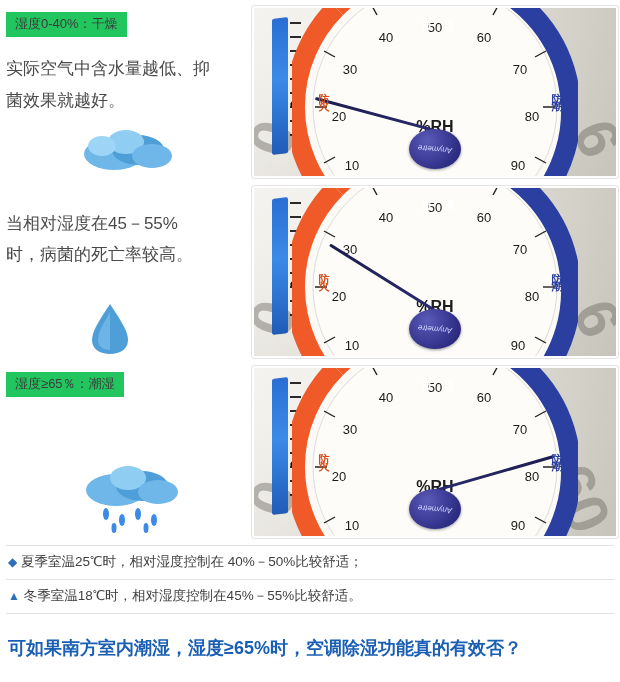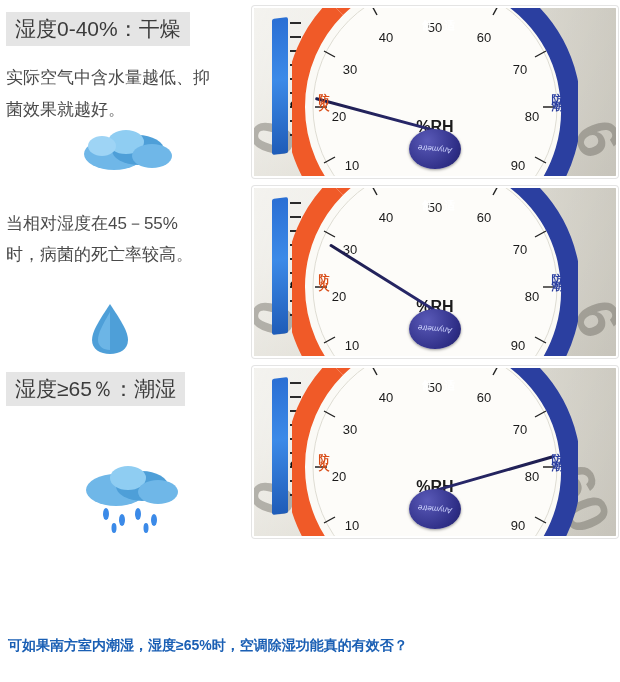--- a/index.html
+++ b/index.html
@@ -33,23 +33,23 @@
 
   
   .text-block {
     position: absolute;
     left: 6px;
     top: 12px;
     width: 240px;
   }
   .head {
     display: inline-block;
-    font-size: 21px;
+    font-size: 13px;
     color: #3b3b3b;
-    background: #e5e5e5;
+    background: #22c55e;
     padding: 5px 9px 6px 9px;
     letter-spacing: 0px;
     line-height: 1.1;
     white-space: nowrap;
   }
   .body-text {
     margin-top: 16px;
     font-size: 17px;
     color: #4a4a4a;
     line-height: 1.85;
@@ -247,21 +247,21 @@
   .footer {
     position: absolute;
     left: 0;
     top: 636px;
     width: 620px;
     text-align: left;
     padding-left: 8px;
     box-sizing: border-box;
   }
   .footer-text {
-    font-size: 14px;
+    font-size: 18px;
     font-weight: bold;
     color: #1a5fb4;
     letter-spacing: 0px;
   }
 </style>
 </head>
 <body>
 
 <div class="page">
 
@@ -506,18 +506,31 @@
       <div class="hub">
         <span>Anymetre</span>
       </div>
     </div>
 
     <div class="top-word">舒 适</div>
     <div class="side-word sw-left">防 火</div>
     <div class="side-word sw-right">防 潮</div>
   </div>
 
+  <div class="notes">
+    <div class="divider"></div>
+    <div class="note-line">
+      <span class="mk">◆</span>
+      <span>夏季室温25℃时，相对湿度控制在 40%－50%比较舒适；</span>
+    </div>
+    <div class="divider"></div>
+    <div class="note-line">
+      <span class="mk">▲</span>
+      <span>冬季室温18℃时，相对湿度控制在45%－55%比较舒适。</span>
+    </div>
+    <div class="divider"></div>
+  </div>
 
   <div class="footer">
     <span class="footer-text">可如果南方室内潮湿，湿度≥65%时，空调除湿功能真的有效否？</span>
   </div>
 
 </div>
 
 </body></html>

